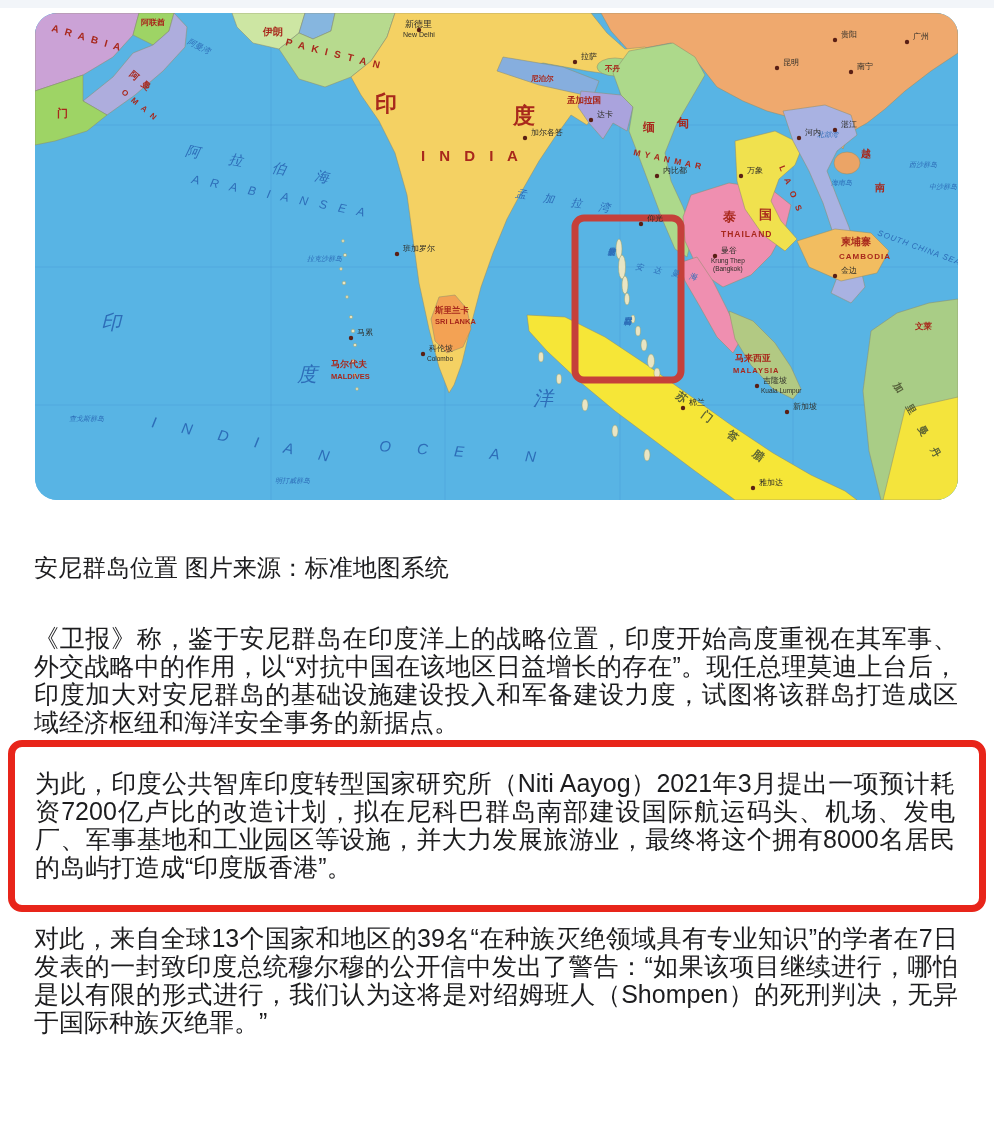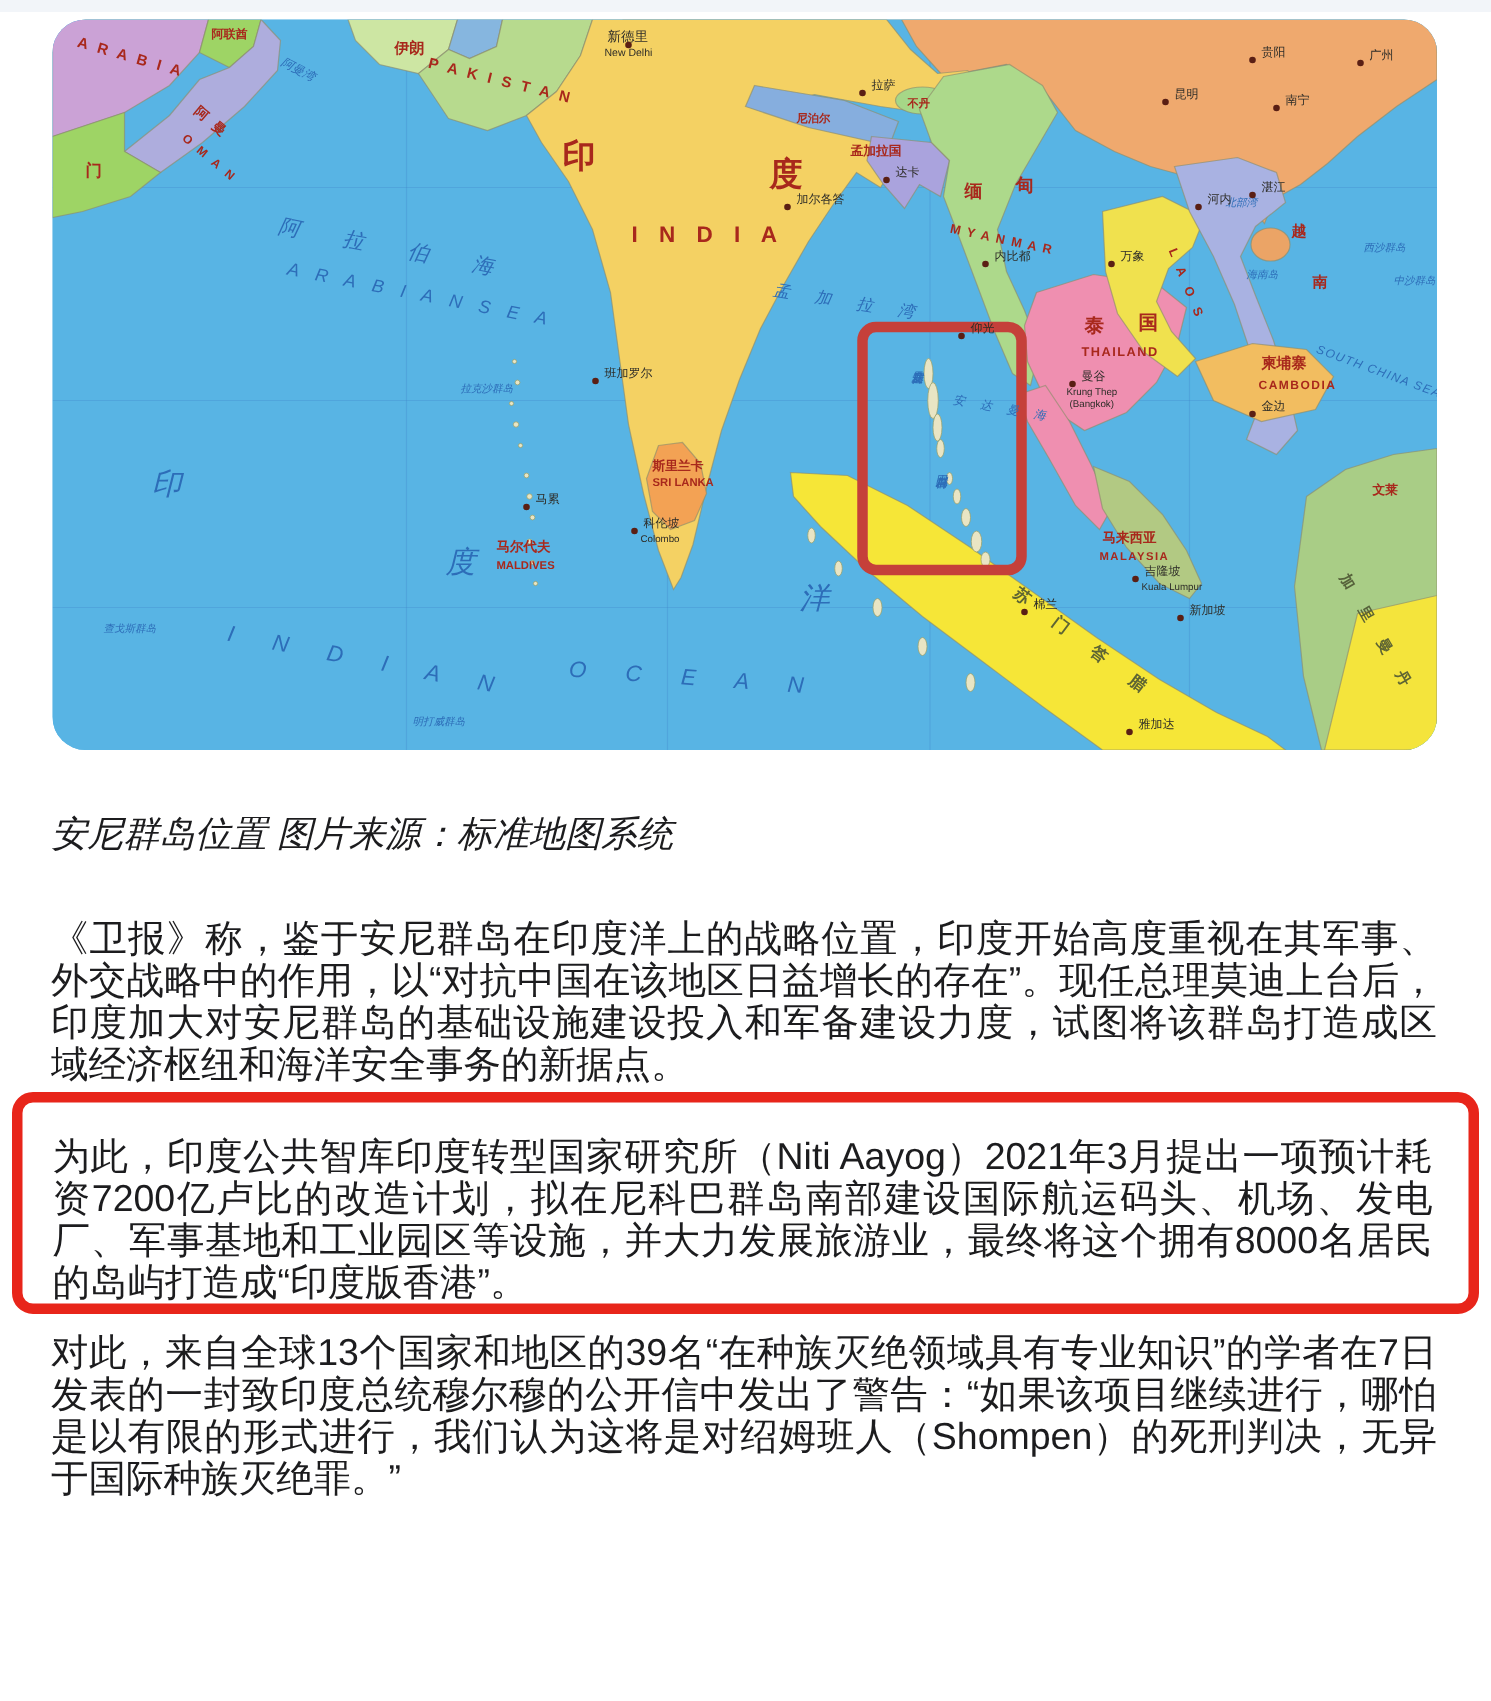--- a/index.html
+++ b/index.html
@@ -15,30 +15,30 @@
   }
   .map-figure svg{display:block;width:923px;height:487px;}
   .country{stroke:#8d8d6b;stroke-width:0.8;stroke-opacity:0.65;}
   .grid{stroke:#3f86c9;stroke-width:0.8;opacity:0.30;fill:none;}
   text{font-family:"Liberation Sans","DejaVu Sans",sans-serif;}
   .ml-sea{fill:#2d6db8;font-style:italic;}
   .ml-country{fill:#a8281c;font-weight:bold;}
   .ml-city{fill:#2e2d28;}
   .ml-land{fill:#4e5733;font-weight:bold;opacity:0.9;}
   .caption{
-    margin:40px 36px 0 34px;font-size:24px;color:#1c1c1e;font-style:italic;
+    margin:52px 36px 0 34px;font-size:24px;color:#1c1c1e;
   }
   .body-text{
     margin:40px 36px 0 34px;font-size:25px;line-height:28px;
     color:#1c1c1e;text-align:justify;
   }
   .highlight-box{
     margin:4px 8px 0 8px;
     border:7px solid #e8251a;border-radius:14px;
-    padding:22px 24px 0 20px;
+    padding:22px 24px 24px 20px;
   }
   .highlight-box .body-text{margin:0;}
   .tail{margin-top:12px;}
 </style>
 </head>
 <body>
 
 <div class="page">
 
   <div class="top-strip"></div>

